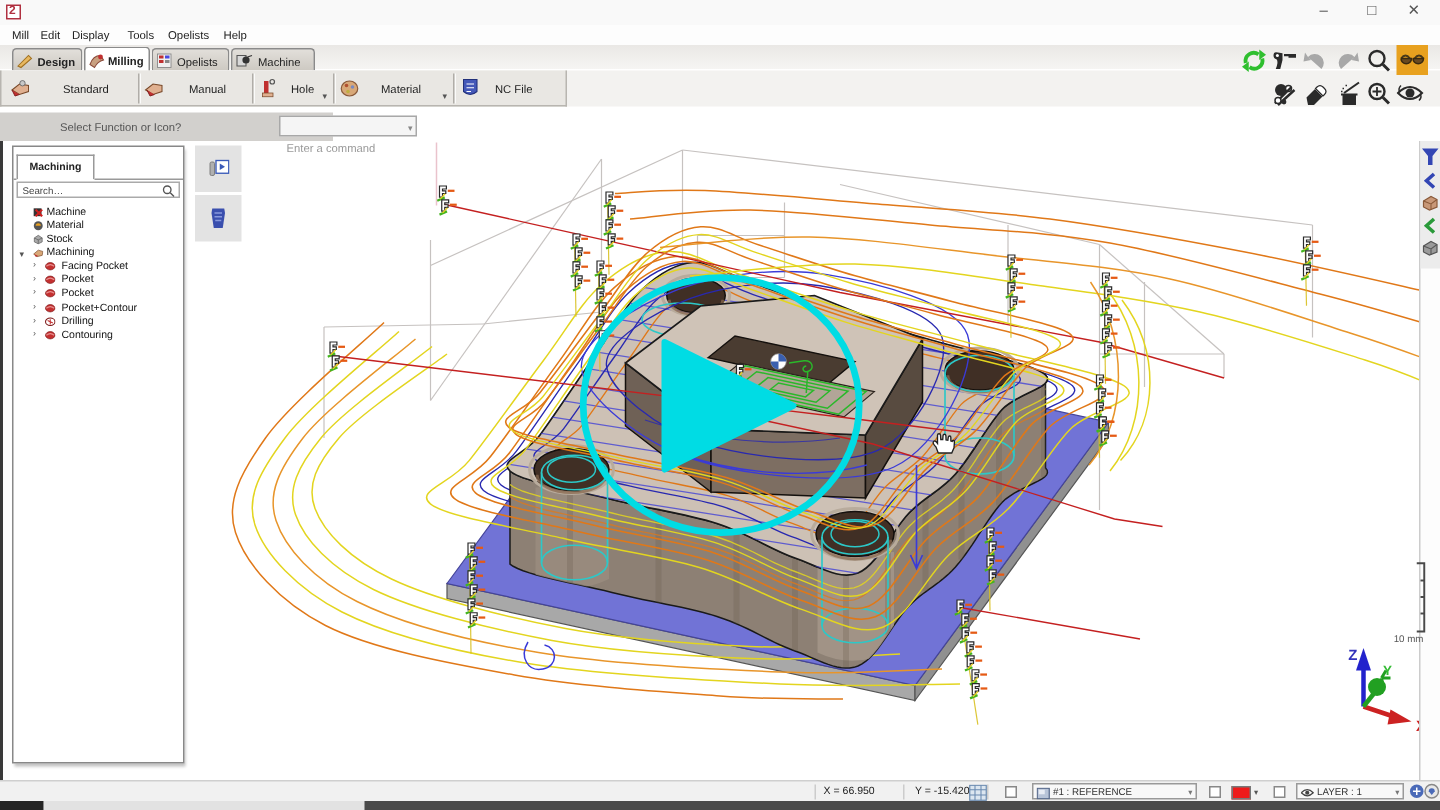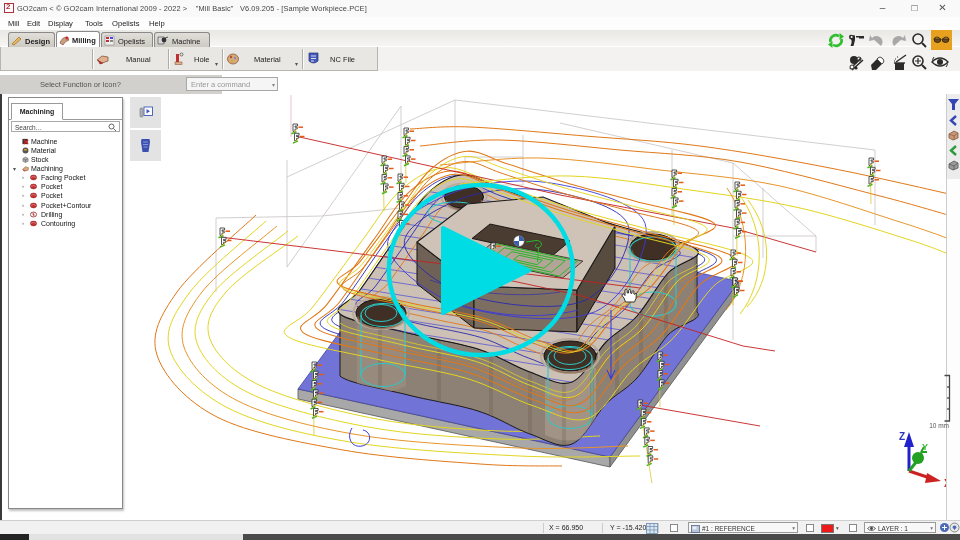--- a/index.html
+++ b/index.html
@@ -22,21 +22,21 @@
 #toolbar { left:0; top:47px; width:960px; height:24px; background:#f3f2f0; }
 #toolbarmain { position:absolute; left:0; top:0; width:378px; height:24px; background:#e9e7e3; border:1px solid #b8b5b0; border-top:none; }
 .tbsep { position:absolute; top:2px; height:20px; width:1px; background:#b0ada8; box-shadow:1px 0 0 #fbfbfa; }
 .tbgroup { position:absolute; top:0; height:24px; font-size:7.5px; color:#222; }
 .tbgroup .lbl { position:absolute; top:8px; white-space:nowrap; }
 .dda { position:absolute; font-size:6px; color:#555; }
 
 #selbar { left:0; top:75px; width:222px; height:19px; background:#d2d0cd; font-size:7.5px; color:#555; }
 #selbar .q { position:absolute; left:40px; top:5px; }
 #combo { position:absolute; left:186px; top:77px; width:92px; height:14px; background:#f5f5f5; border:1px solid #a8a8a8; font-size:7.5px; color:#999; }
-#combo .t { position:absolute; left:4px; top:2px; }
+#combo .t { position:absolute; left:4px; top:16px; }
 #combo .a { position:absolute; right:2px; top:3px; font-size:6px; color:#888; }
 
 #vp { left:0; top:0; width:960px; height:540px; }
 
 #vpl { left:0; top:94px; width:2px; height:426px; background:#3a3a3a; }
 
 #rstrip { left:946px; top:94px; width:14px; height:430px; background:#fdfdfd; border-left:1px solid #cccccc; }
 .ricon { position:absolute; left:947px; width:13px; height:13px; }
 
 #lpanel { left:8px; top:97px; width:115px; height:412px; background:#fff; border:1px solid #888; box-shadow:1px 2px 2px rgba(0,0,0,0.25); }
@@ -581,21 +581,20 @@
 <svg class="abs ricon" style="top:144px" viewBox="0 0 13 13">
       <path d="M9 2 L4 6.5 L9 11" stroke="#2a9a3a" stroke-width="2.4" fill="none"></path>
     </svg>
 <svg class="abs ricon" style="top:159px" viewBox="0 0 13 13">
       <path d="M2 5 L7 2 L11 4 L11 9 L6 11 L2 9 Z" fill="#9a9a9a" stroke="#555" stroke-width="0.8"></path>
       <path d="M2 5 L7 7 L11 4 M7 7 L7 11" stroke="#555" stroke-width="0.7" fill="none"></path>
     </svg>
 
 <div id="titlebar" class="abs">
   <div id="appicon"></div>
-  <span class="txt">GO2cam &lt; © GO2cam International 2009 - 2022 &gt; &nbsp;&nbsp;&nbsp;"Mill Basic" &nbsp;&nbsp;V6.09.205 - [Sample Workpiece.PCE]</span>
   <span class="winbtn" style="left:876px">–</span>
   <span class="winbtn" style="left:908px">□</span>
   <span class="winbtn" style="left:936px">✕</span>
 </div>
 <div id="menubar" class="abs">
   <span style="left:8px">Mill</span>
       <span style="left:27px">Edit</span>
       <span style="left:48px">Display</span>
       <span style="left:85px">Tools</span>
       <span style="left:112px">Opelists</span>
@@ -634,20 +633,28 @@
       <span class="lbl" style="left:17px">Machine</span>
     </div>
 
 <div id="toolbar" class="abs">
       <div id="toolbarmain"></div>
   <div class="tbsep" style="left:92px"></div>
       <div class="tbsep" style="left:168px"></div>
       <div class="tbsep" style="left:222px"></div>
       <div class="tbsep" style="left:302px"></div>
 </div>
+<div class="tbgroup abs" style="left:0; top:47px; width:92px;">
+      <svg class="abs" style="left:7px;top:5px" width="14" height="14" viewBox="0 0 14 14">
+        <path d="M1 8 L6 4 L12 5 L12 9 L6 11 Z" fill="#e0b090" stroke="#7a4a2a" stroke-width="0.7"></path>
+        <path d="M1 8 L3 12 L6 11" fill="#c03030" stroke="#7a1a1a" stroke-width="0.6"></path>
+        <circle cx="8" cy="3.5" r="1.8" fill="#c8c8c8" stroke="#555" stroke-width="0.5"></circle>
+      </svg>
+      <span class="lbl" style="left:42px">Standard</span>
+    </div>
 <div class="tbgroup abs" style="left:92px; top:47px; width:76px;">
       <svg class="abs" style="left:4px;top:5px" width="14" height="14" viewBox="0 0 14 14">
         <path d="M1 8 L6 4 L12 5 L12 9 L6 11 Z" fill="#e0b090" stroke="#7a4a2a" stroke-width="0.7"></path>
         <path d="M2 8 L4 12 L7 11" fill="#c03030" stroke="#7a1a1a" stroke-width="0.6"></path>
       </svg>
       <span class="lbl" style="left:34px">Manual</span>
     </div>
 <div class="tbgroup abs" style="left:168px; top:47px; width:54px;">
       <svg class="abs" style="left:4px;top:5px" width="14" height="14" viewBox="0 0 14 14">
         <rect x="4" y="2" width="3" height="9" fill="#c03030"></rect>

